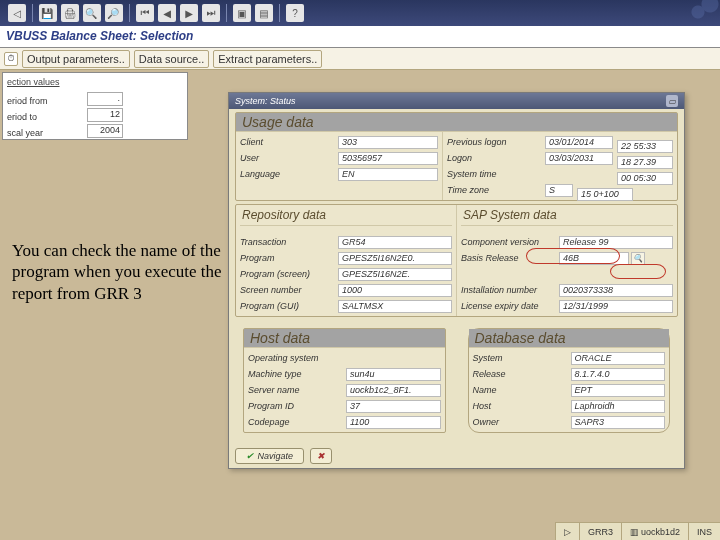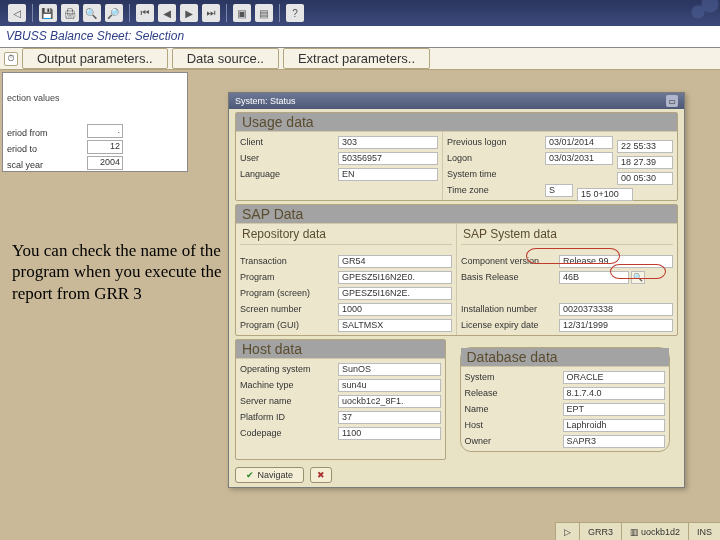--- a/index.html
+++ b/index.html
@@ -1,32 +1,32 @@
 <!DOCTYPE html>
 <html><head>
 <meta charset="utf-8">
 <style>
   * { box-sizing: border-box; font-family: Arial, Helvetica, sans-serif; }
   body { margin: 0; width: 720px; height: 540px; background: #c9b998; overflow: hidden; font-size: 9px; color: #333; }
   .top-strip { height: 26px; background: linear-gradient(#2a365f,#3d497a); display: flex; align-items: center; padding: 0 6px; position: relative; }
   .top-strip .tb-icon { width: 18px; height: 18px; margin: 0 2px; background: #e6e6e6; border-radius: 2px; display: flex; align-items: center; justify-content: center; font-size: 10px; color: #555; }
   .top-strip .sep { width: 1px; height: 18px; background: #7a86b0; margin: 0 4px; }
   .swirl { position:absolute; right:0; top:0; width:60px; height:26px; background: radial-gradient(circle at 50px 4px, #5a6ea8 0 8px, transparent 9px), radial-gradient(circle at 38px 12px, #5a6ea8 0 6px, transparent 7px); opacity:.4;}
-  .title-bar { height: 22px; background: #fff; border-bottom: 1px solid #8a8a8a; font-weight: normal; font-style: italic; font-size: 12px; color: #2d3e86; padding: 3px 6px; }
+  .title-bar { height: 22px; background: #fff; border-bottom: 1px solid #8a8a8a; font-weight: bold; font-style: italic; font-size: 12px; color: #2d3e86; padding: 3px 6px; }
   .sub-toolbar { height: 22px; background: #f6f2e5; border-bottom: 1px solid #b3a67f; display: flex; align-items: center; padding: 2px 4px; gap: 4px; }
-  .sub-toolbar .btn { background: #f6f2e5; border: 1px solid #b3a67f; border-radius: 2px; padding: 2px 14px; font-size: 13px; display: inline-flex; align-items: center; gap: 3px; text-align: center; }
+  .sub-toolbar .btn { background: #f6f2e5; border: 1px solid #b3a67f; border-radius: 2px; padding: 2px 4px; font-size: 11px; display: inline-flex; align-items: center; gap: 3px; text-align: center; }
   .sub-toolbar .icon-sm { width: 14px; height: 14px; border: 1px solid #b3a67f; border-radius: 2px; display: inline-flex; align-items: center; justify-content: center; font-size: 9px; background: #fff; }
   .left-panel { position: absolute; left: 0; top: 70px; width: 190px; }
   .sel-panel { background: #fff; border: 1px solid #8a8a8a; margin: 2px; font-size: 9px; }
-  .sel-panel .hdr { padding: 20px 4px; color: #444; }
+  .sel-panel .hdr { padding: 4px 4px; color: #444; text-decoration: underline; }
   .sel-row { display: flex; align-items: flex-end; padding: 1px 4px; }
   .sel-row label { flex: 0 0 80px; color: #333; }
   .sel-row .inp { flex: 0 0 36px; height: 14px; border: 1px solid #aaa; background: #fff; text-align: right; padding: 0 2px; font-size: 9px; }
   .annotation { position: absolute; left: 12px; top: 240px; width: 210px; font-family: "Times New Roman", serif; font-size: 17px; color: #000; line-height: 1.25; }
-  .status-window { position: absolute; left: 228px; top: 92px; width: 457px; background: #e9e3c6; border: 1px solid #7a7a7a; box-shadow: 2px 2px 5px rgba(0,0,0,.25); }
+  .status-window { position: absolute; left: 228px; top: 92px; width: 457px; background: #e9e3c6; border: 1px solid #7a7a7a; box-shadow: 2px 2px 5px rgba(0,0,0,.25); font-style: italic; }
   .sw-title { height: 16px; background: linear-gradient(#6d7896,#4d5876); color: #fff; font-size: 9px; padding: 1px 6px; display: flex; align-items: center; justify-content: space-between; }
   .sw-close { width: 12px; height: 12px; background: #b0b7cc; border-radius: 2px; display:inline-flex; align-items:center; justify-content:center; color:#333; font-size:8px;}
   .group { margin: 3px 6px; border: 1px solid #b3a67f; border-radius: 2px; background: #ece6cc; }
   .group .ghdr { padding: 1px 6px; color: #5b4d2f; border-bottom: 1px solid #d0c8a8; font-size: 14px; background: #a3a3a3; }
   .two-col { display: flex; }
   .col { flex: 1; border-left: 1px solid #d0c8a8; padding: 2px 4px; }
   .col:first-child { border-left: none; }
   .subhdr { color: #5b4d2f; padding: 1px 2px 3px; border-bottom: 1px solid #d0c8a8; margin-bottom: 8px; font-size: 12px; }
   .frow { display: flex; align-items: center; height: 16px; }
   .frow .lbl { flex: 0 0 98px; font-size: 9px; color: #333; }
@@ -142,21 +142,20 @@
             <span class="lbl">Time zone</span>
             <span class="val" style="width:28px;flex:none">S</span>
             <span class="gap"></span>
             <span class="val val3">15 0+100</span>
           </div>
       </div>
     </div>
   </div>
 
   <div class="group">
-    <div class="ghdr">SAP Data</div>
     <div class="two-col">
       <div class="col">
         <div class="subhdr">Repository data</div>
         <div class="frow">
             <span class="lbl">Transaction</span>
             <span class="val">GR54</span>
           </div>
         <div class="frow">
             <span class="lbl">Program</span>
             <span class="val">GPESZ5I16N2E0.</span>
@@ -192,37 +191,36 @@
           </div>
         <div class="frow">
             <span class="lbl">License expiry date</span>
             <span class="val">12/31/1999</span>
           </div>
       </div>
     </div>
   </div>
 
   <div class="two-col" style="margin:0 6px 3px; gap:6px;">
-    <div class="group" style="flex:1; margin:0;">
+    <div class="group" style="flex:1; margin:8px;">
       <div class="ghdr">Host data</div>
       <div style="padding:2px 4px">
         <div class="frow">
             <span class="lbl">Operating system</span>
-            <span class="val">SunOS</span>
           </div>
         <div class="frow">
             <span class="lbl">Machine type</span>
             <span class="val">sun4u</span>
           </div>
         <div class="frow">
             <span class="lbl">Server name</span>
             <span class="val">uockb1c2_8F1.</span>
           </div>
         <div class="frow">
-            <span class="lbl">Platform ID</span>
+            <span class="lbl">Program ID</span>
             <span class="val">37</span>
           </div>
         <div class="frow">
             <span class="lbl">Codepage</span>
             <span class="val">1100</span>
           </div>
       </div>
     </div>
     <div class="group" style="flex:1; margin:8px;border-radius:11px;">
       <div class="ghdr">Database data</div>

